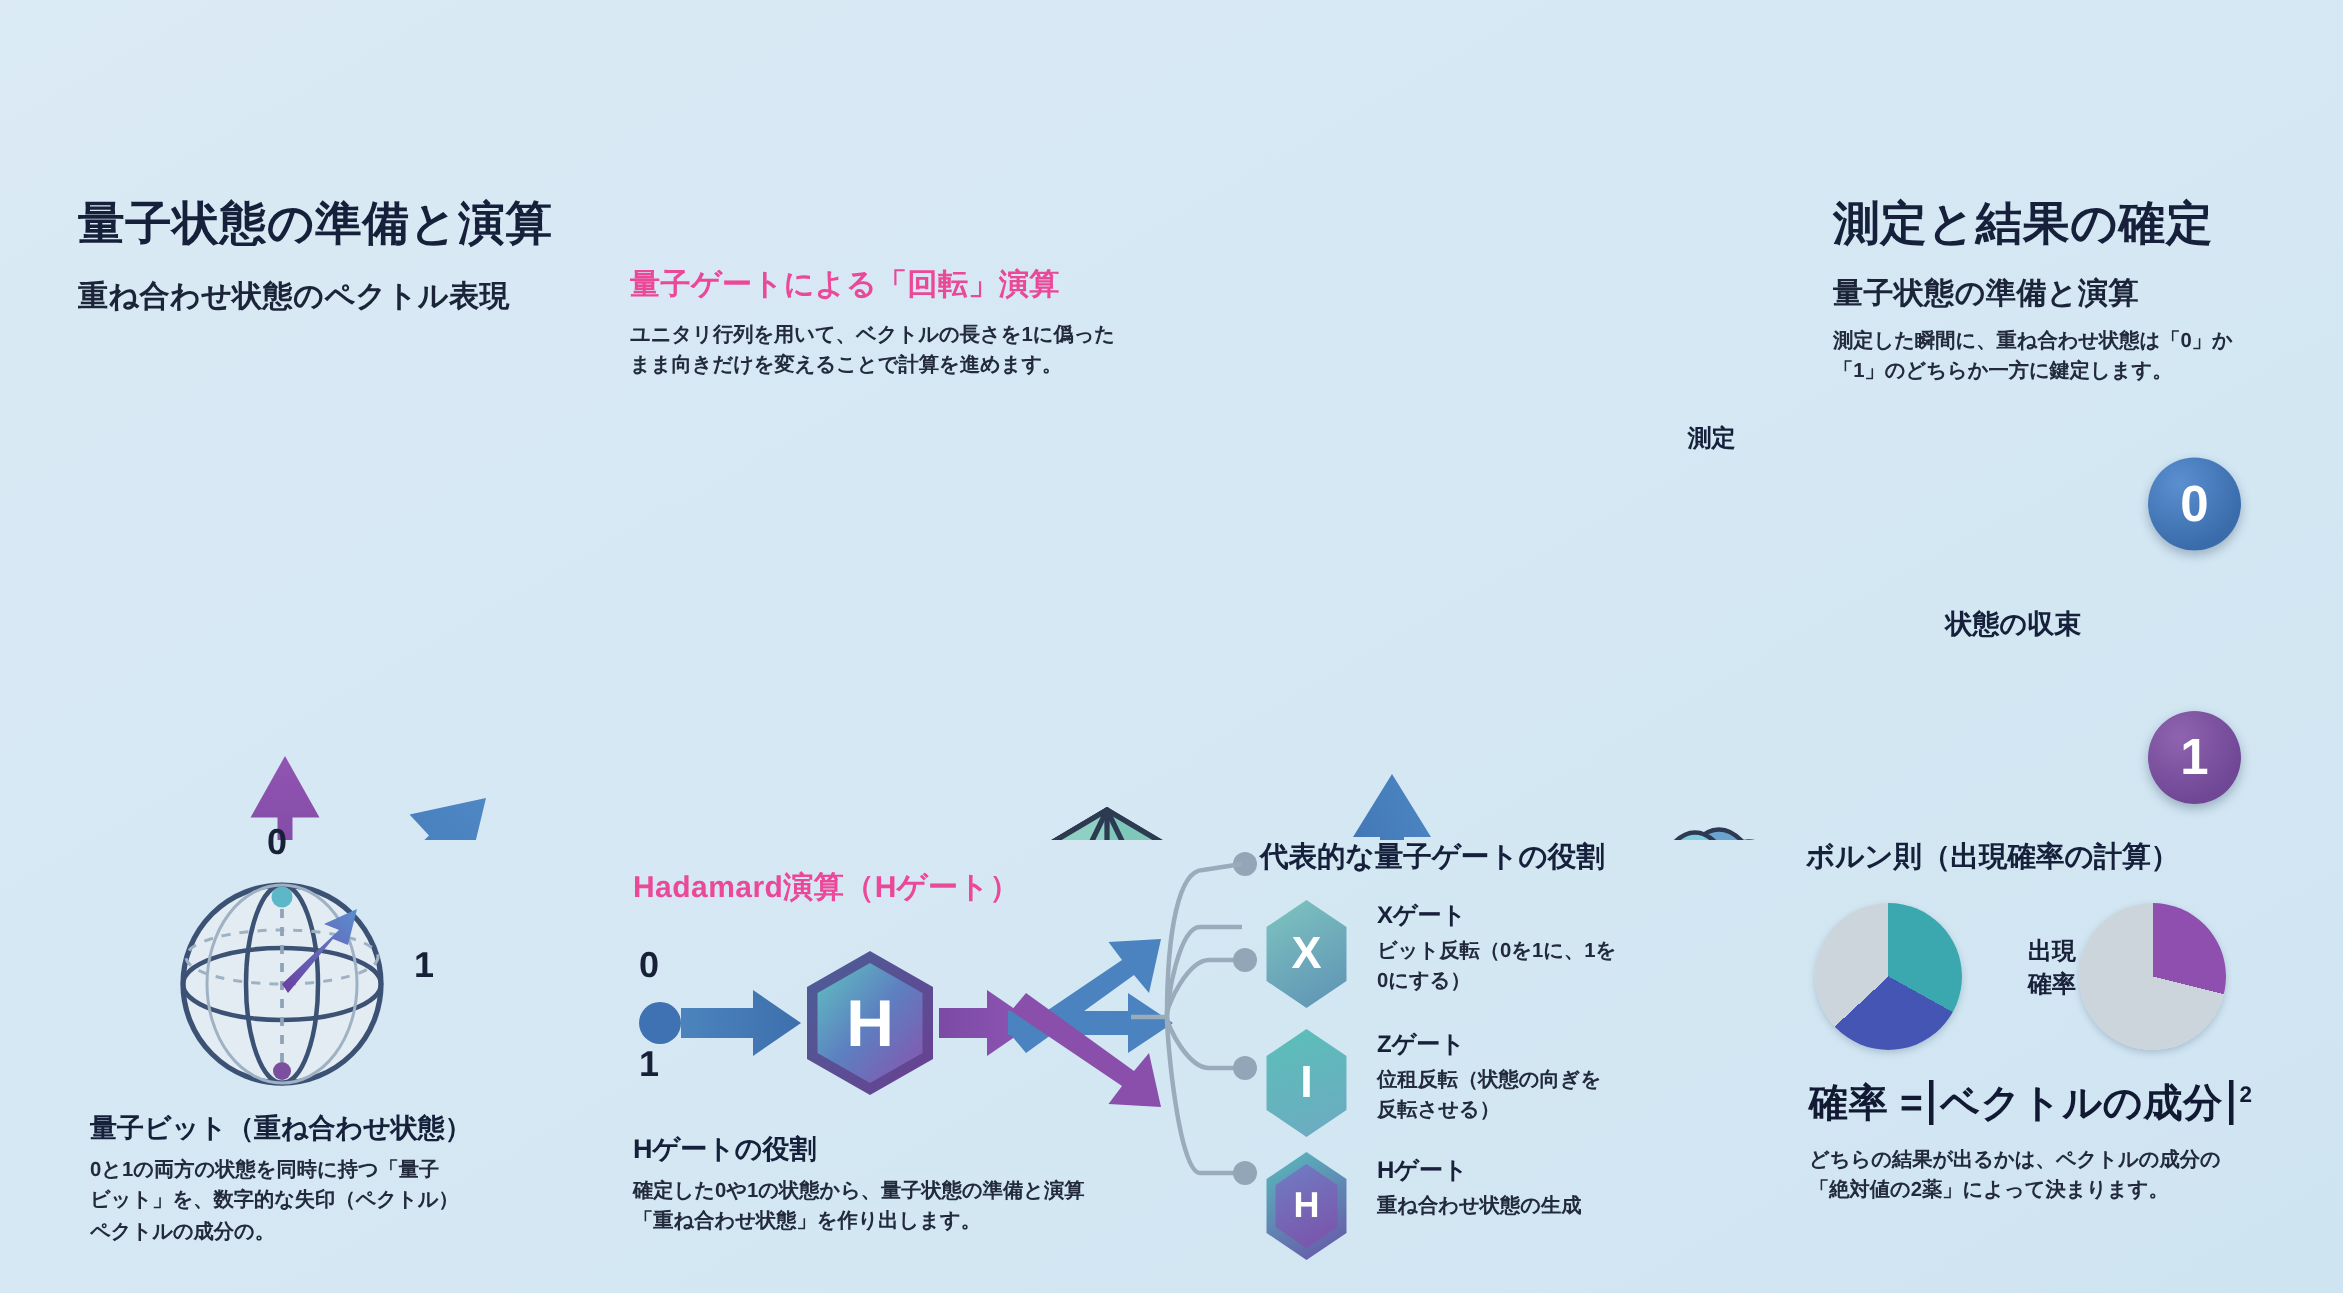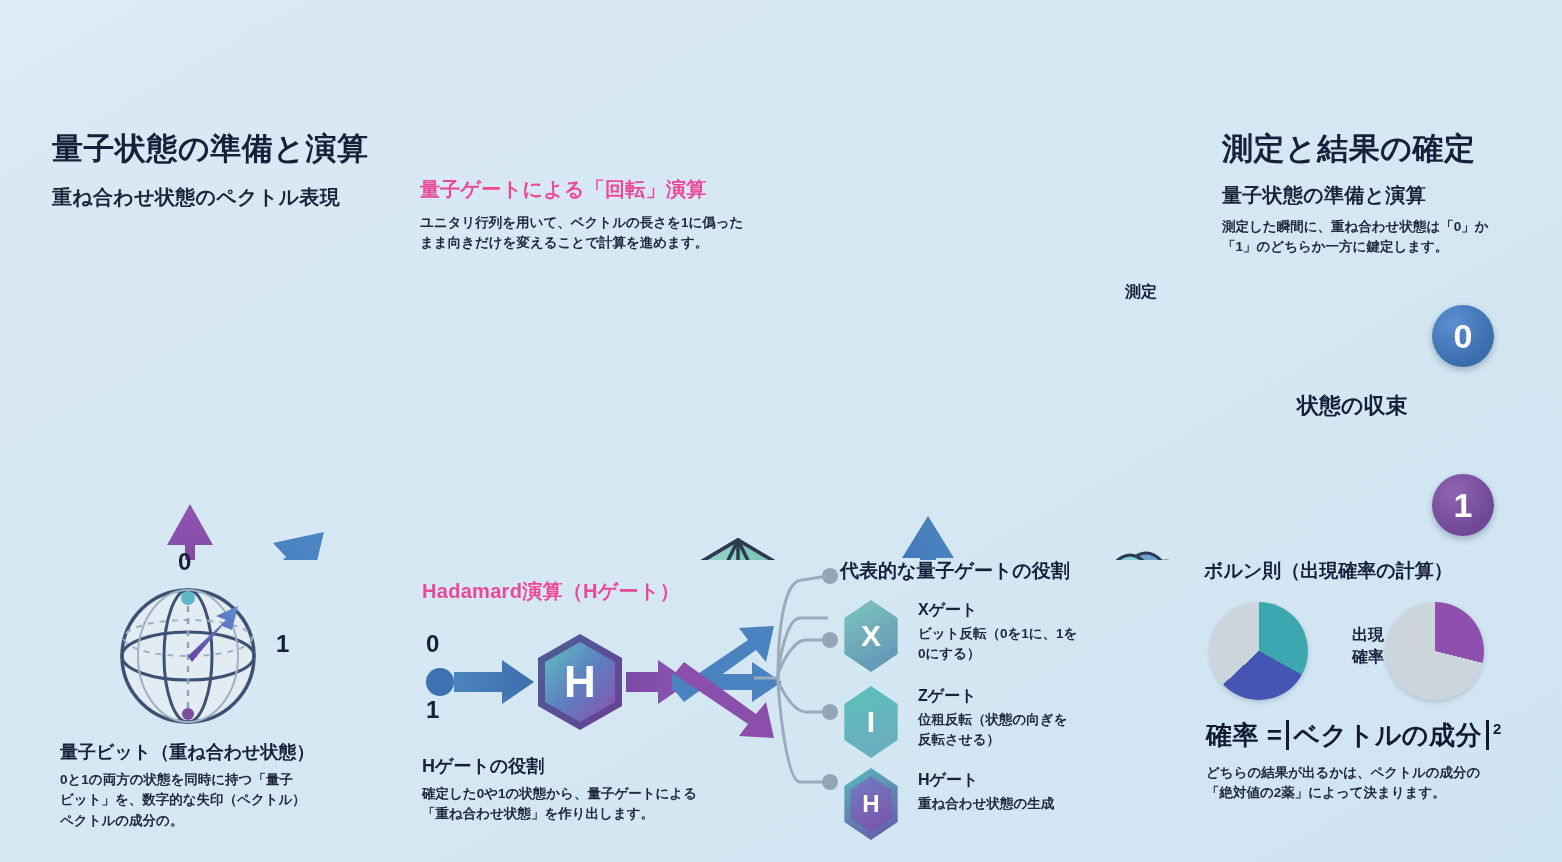--- a/index.html
+++ b/index.html
@@ -215,21 +215,21 @@
     </g>
 
     <line x1="1160" y1="530" x2="1160" y2="570" stroke="#93a6b8" stroke-width="2.5" stroke-dasharray="7 7"></line>
     <path d="M1160 570 C1160 600 1150 620 1120 634" stroke="#93a6b8" stroke-width="2.5" fill="none" stroke-dasharray="7 7"></path>
 
     <path d="M410 505 C410 560 420 590 448 602" stroke="#93a6b8" stroke-width="2.5" fill="none" stroke-dasharray="7 7"></path>
   </svg>
 
   <div class="abs cap" style="left:1125px;top:282px;">測定</div>
 
-  <div class="abs" style="left:1297px;top:391px;font-size:22px;font-weight:bold;color:#16203a;">状態の収束</div>
+  <div class="abs" style="left:1297px;top:404px;font-size:18px;font-weight:bold;color:#16203a;">状態の収束</div>
 
   <div class="abs bitcircle bit0" style="left:1432px;top:305px;">0</div>
   <div class="abs bitcircle bit1" style="left:1432px;top:474px;">1</div>
 
   <div class="abs" style="left:60px;top:548px;width:300px;">
     <div class="abs num-lbl" style="left:118px;top:0px;">0</div>
     <div class="abs num-lbl" style="left:216px;top:82px;">1</div>
 
     <svg class="abs" style="left:48px;top:28px;" width="160" height="160">
       <defs>
@@ -289,21 +289,21 @@
       <polygon points="158,20 193,40 193,80 158,100 123,80 123,40" fill="url(#gHexIn)"></polygon>
       <text x="158" y="75" font-size="44" font-weight="bold" fill="#fff" text-anchor="middle" font-family="Liberation Sans, sans-serif">H</text>
       <path d="M204 50 L236 50 L236 38 L268 60 L236 82 L236 70 L204 70 Z" fill="url(#gArrP)"></path>
       <path d="M252 68 L326 18 L317 6 L352 4 L344 40 L334 28 L262 80 Z" fill="#4a83c0"></path>
       <path d="M250 52 L330 52 L330 40 L360 60 L330 80 L330 68 L250 68 Z" fill="#4a83c0"></path>
       <path d="M252 52 L326 102 L317 114 L352 116 L344 80 L334 92 L262 40 Z" fill="#8a4fab"></path>
     </svg>
 
     <div class="abs cap" style="left:0px;top:176px;font-size:18px;">Hゲートの役割</div>
     <div class="abs body-s" style="left:0px;top:206px;width:360px;">
-      <div>確定した0や1の状態から、量子ゲートによる</div>
+      <div>確定した0や1の状態から、量子状態の準備と演算</div>
       <div>「重ね合わせ状態」を作り出します。</div>
     </div>
   </div>
 
   <svg class="abs" style="left:752px;top:560px;" width="100" height="250">
     <path d="M2 118 L26 118 M26 118 C26 106 34 58 48 58 L76 58" stroke="#9aabbb" stroke-width="3" fill="none"></path>
     <path d="M26 118 C26 112 40 82 54 82 L76 82" stroke="#9aabbb" stroke-width="3" fill="none" transform="translate(0,-2)"></path>
     <path d="M26 118 C26 124 40 152 54 152 L76 152" stroke="#9aabbb" stroke-width="3" fill="none"></path>
     <path d="M26 118 C26 134 34 222 48 222 L76 222" stroke="#9aabbb" stroke-width="3" fill="none"></path>
     <circle cx="78" cy="16" r="8" fill="#93a6b8"></circle>

